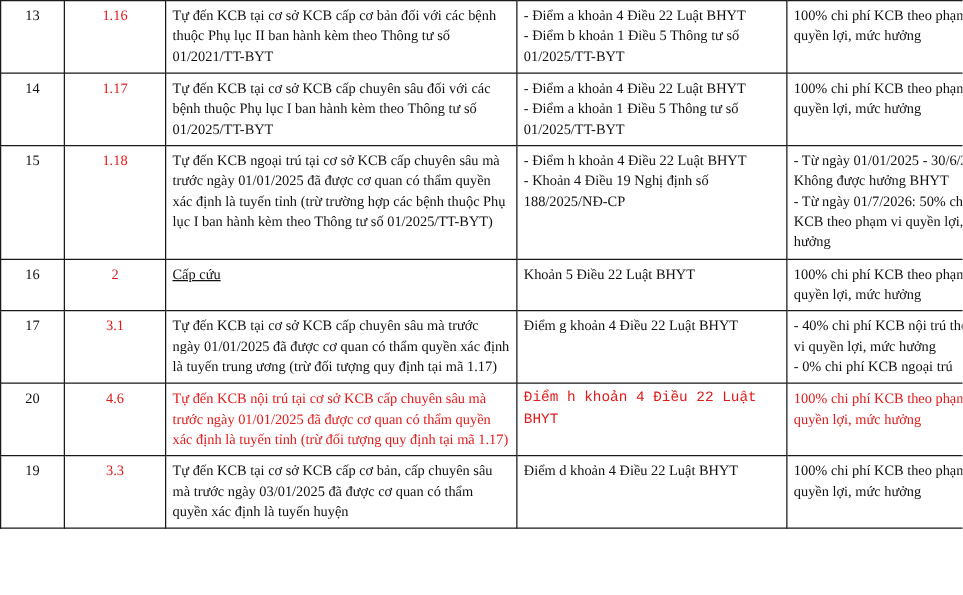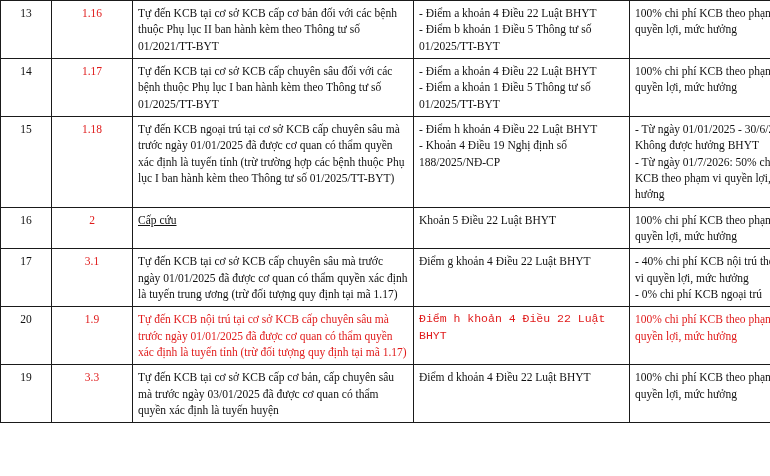--- a/index.html
+++ b/index.html
@@ -198,21 +198,21 @@
         </td>
       </tr>
       <tr>
         <td class="col-idx" style="color: rgb(17, 17, 17);">
           <div class="row-wrap">
             <span class="cell-line">20</span>
           </div>
         </td>
         <td class="col-code" style="color: rgb(224, 27, 27);">
           <div class="row-wrap">
-            <span class="cell-line">1.9</span>
+            <span class="cell-line">4.6</span>
           </div>
         </td>
         <td class="col-desc" style="color: rgb(224, 27, 27);">
           <div class="row-wrap">
             <span class="cell-line">Tự đến KCB nội trú tại cơ sở KCB cấp chuyên sâu mà trước ngày 01/01/2025 đã được cơ quan có thẩm quyền xác định là tuyến tỉnh (trừ đối tượng quy định tại mã 1.17)</span>
           </div>
         </td>
         <td class="col-legal" style="color: rgb(224, 27, 27); font-family: Liberation Mono, monospace;">
           <div class="row-wrap">
             <span class="cell-line">Điểm h khoản 4 Điều 22 Luật BHYT</span>

